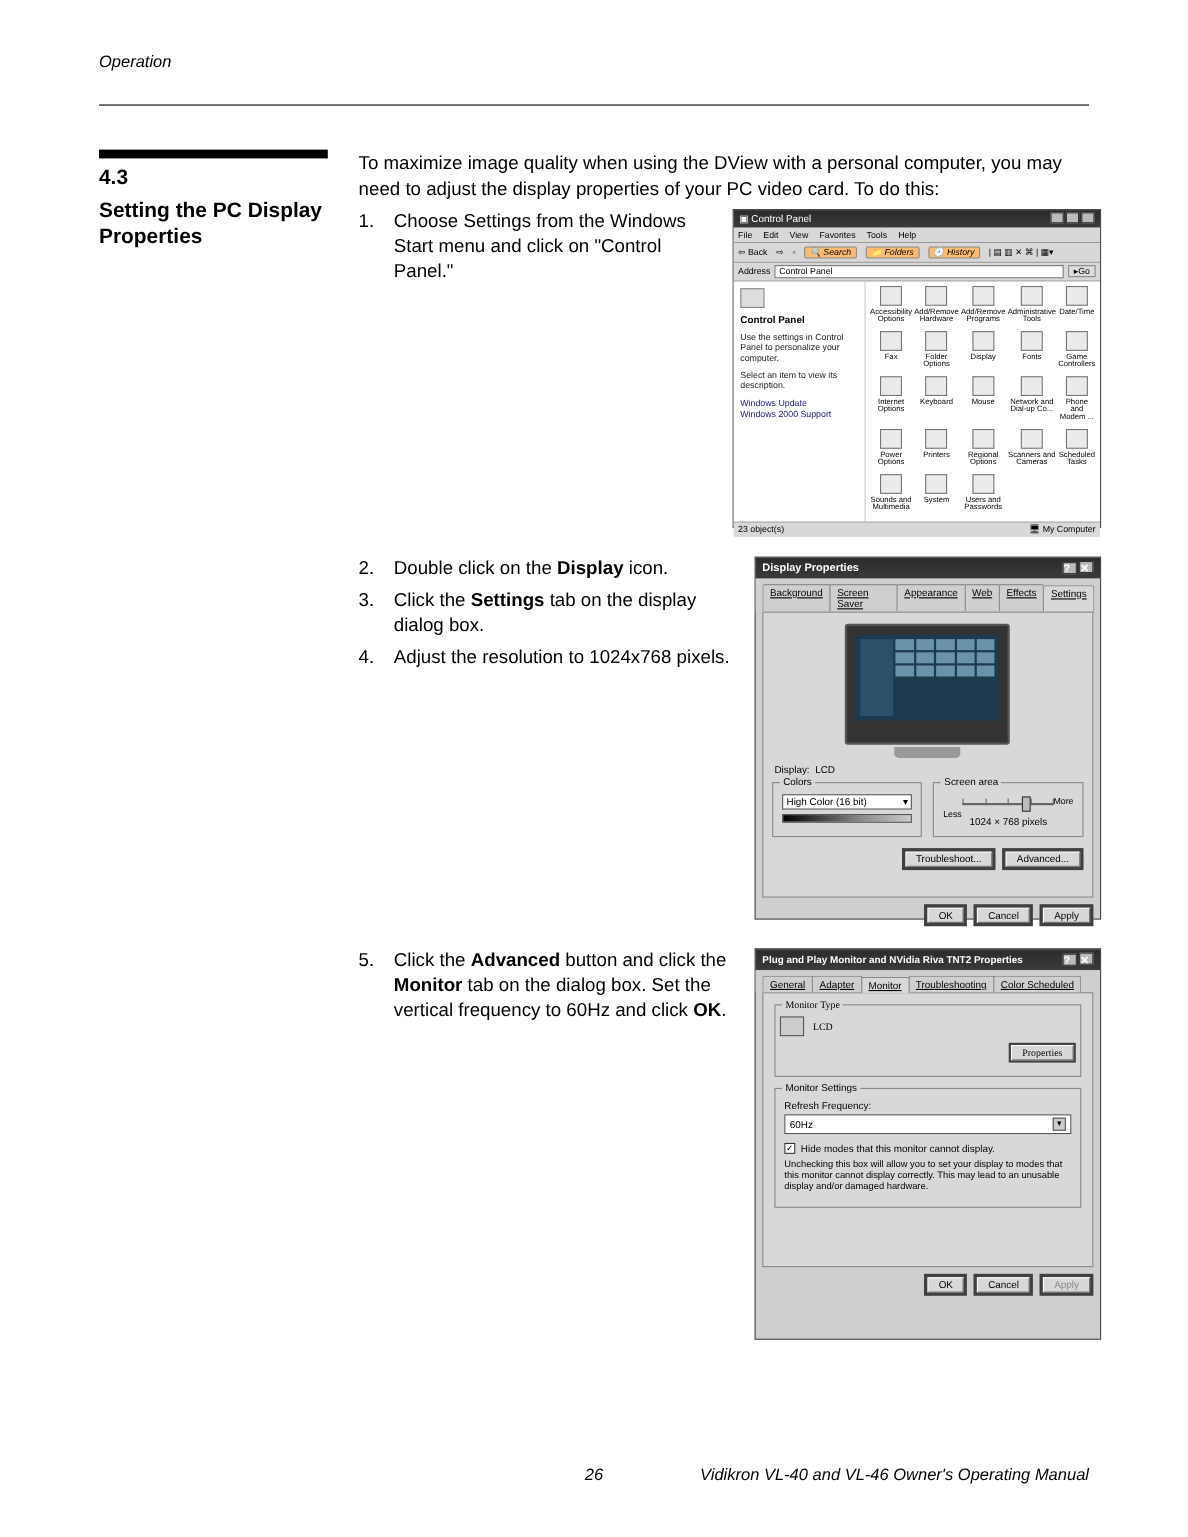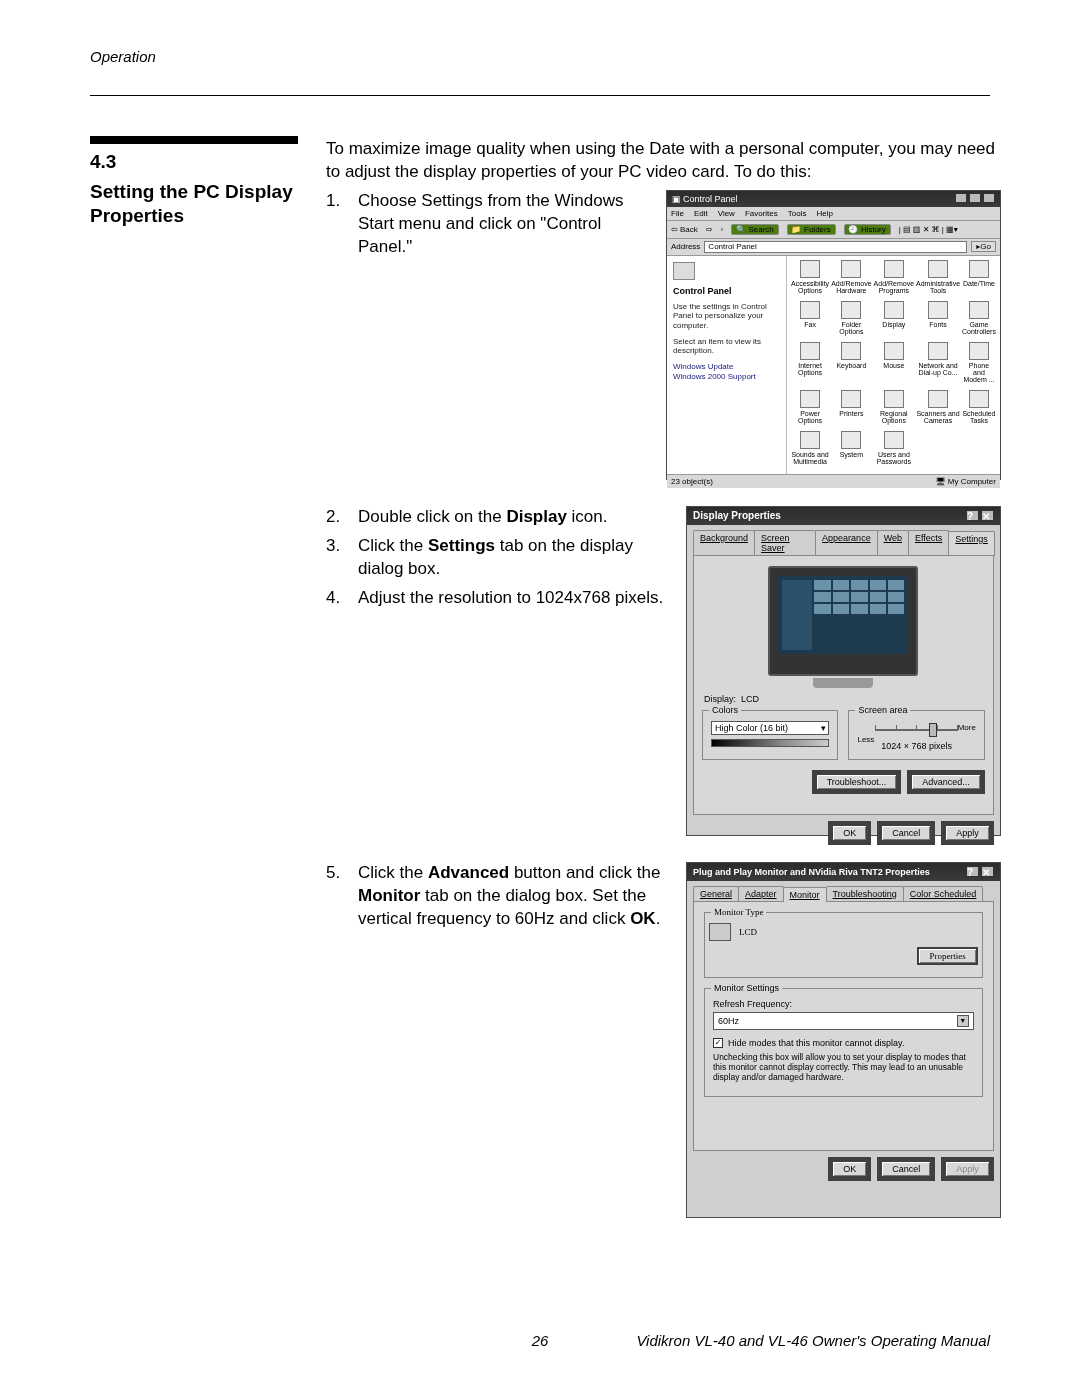--- a/index.html
+++ b/index.html
@@ -91,21 +91,21 @@
     display:flex; gap:10px;
     border-bottom:1px solid #999;
   }
   .cp-tool {
     background:#d8d8d8;
     font-size:8px;
     padding:3px 4px;
     display:flex; gap:8px; align-items:center;
     border-bottom:1px solid #999;
   }
-  .cp-tool .pill{border:1px solid #888;background:#4d7c0f;padding:0 4px;border-radius:2px;}
+  .cp-tool .pill{border:1px solid #888;background:#fdba74;padding:0 4px;border-radius:2px;font-style:italic;}
   .cp-addr{
     background:#d8d8d8;font-size:8px;padding:2px 4px;
     display:flex;align-items:center;gap:4px;border-bottom:1px solid #999;
   }
   .cp-addr input{flex:1;font-size:8px;height:12px;border:1px solid #777;background:#fff;padding:0 3px;}
   .cp-addr .go{border:1px solid #888;background:#ddd;font-size:8px;padding:0 4px;}
   .cp-body{display:grid;grid-template-columns:120px 1fr;height:218px;}
   .cp-left{border-right:1px solid #bbb;padding:6px;font-size:8px;background:#fff;}
   .cp-left .folder{width:22px;height:18px;border:1px solid #888;background:#ddd;margin-bottom:6px;}
   .cp-left .h{font-weight:700;margin-bottom:6px;font-size:9px;}
@@ -144,21 +144,21 @@
   .bar{height:8px;border:1px solid #555;background:linear-gradient(90deg,#000,#444 30%,#888 60%,#ccc);margin-top:4px;}
   .slider{position:relative;height:18px;}
   .slider .track{position:absolute;top:8px;left:18px;right:18px;height:2px;background:#666;}
   .slider .ticks{position:absolute;top:4px;left:18px;right:18px;display:flex;justify-content:space-between;}
   .slider .ticks span{width:1px;height:6px;background:#666;}
   .slider .thumb{position:absolute;top:2px;left:60%;width:8px;height:14px;background:#bbb;border:1px solid #333;}
   .slider .ll{position:absolute;left:0;top:14px;font-size:8px;}
   .slider .lr{position:absolute;right:0;top:2px;font-size:8px;}
   .sa-val{text-align:center;font-size:9px;margin-top:2px;}
   .btnrow{display:flex;justify-content:flex-end;gap:6px;margin-top:10px;}
-  .btn{border:5px solid #404040;background:#d8d8d8;font-size:9px;padding:2px 10px;box-shadow:1px 1px 0 #fff inset,-1px -1px 0 #777 inset;}
+  .btn{border:3px solid #404040;background:#d8d8d8;font-size:9px;padding:2px 10px;box-shadow:1px 1px 0 #fff inset,-1px -1px 0 #777 inset;}
   .dlg-foot{display:flex;justify-content:flex-end;gap:6px;padding:0 6px 6px 6px;}
   
   .adv-shot{height:356px;}
   .adv-body{border:1px solid #888;margin:0 6px 6px 6px;background:#d8d8d8;padding:10px;height:250px;font-size:9px;}
   .mt-row{display:flex;align-items:center;gap:8px;}
   .mon-ic{width:22px;height:18px;border:1px solid #555;background:#ccc;}
   .prop-btn-row{display:flex;justify-content:flex-end;margin:6px 0 2px 0;}
   .combo{border:1px solid #555;background:#fff;padding:2px 4px;display:flex;justify-content:space-between;align-items:center;margin-top:3px;}
   .combo .ar{width:12px;height:12px;background:#ccc;border:1px solid #555;display:flex;align-items:center;justify-content:center;font-size:8px;}
   .chk{display:flex;gap:5px;align-items:flex-start;margin-top:8px;font-size:9px;}
@@ -179,21 +179,21 @@
 
 <div class="page-grid">
 
   <div>
     <div class="sec-bar"></div>
     <div class="sec-head">4.3</div>
     <div class="sec-head">Setting the PC Display Properties</div>
   </div>
 
   <div class="content-col">
-    <p class="intro">To maximize image quality when using the Date with a personal computer, you may need to adjust the display properties of your PC video card. To do this:</p>
+    <p class="intro">To maximize image quality when using the DView with a personal computer, you may need to adjust the display properties of your PC video card. To do this:</p>
 
     <div class="step-row">
       <ol class="steps">
         <li>
           <span class="num">1.</span>
           <span>Choose Settings from the Windows Start menu and click on "Control Panel."</span>
         </li>
       </ol>
 
       <div class="shot cp-shot">

